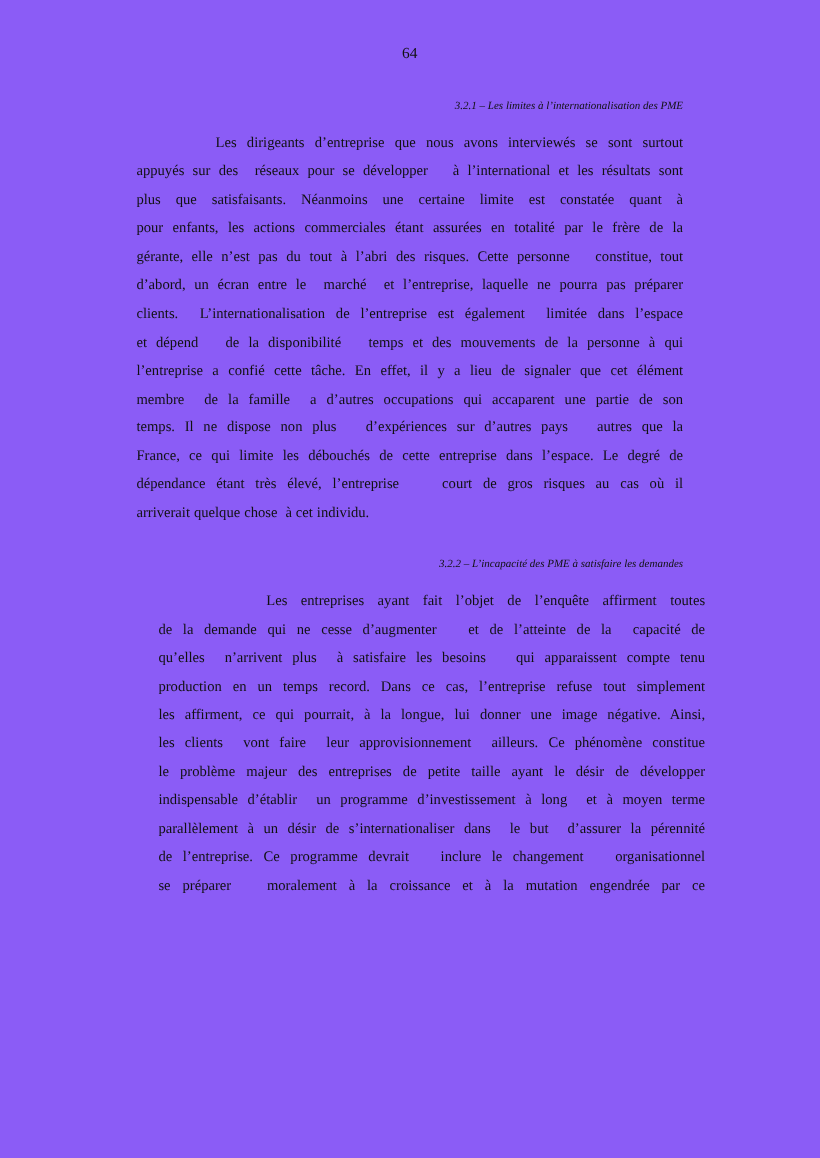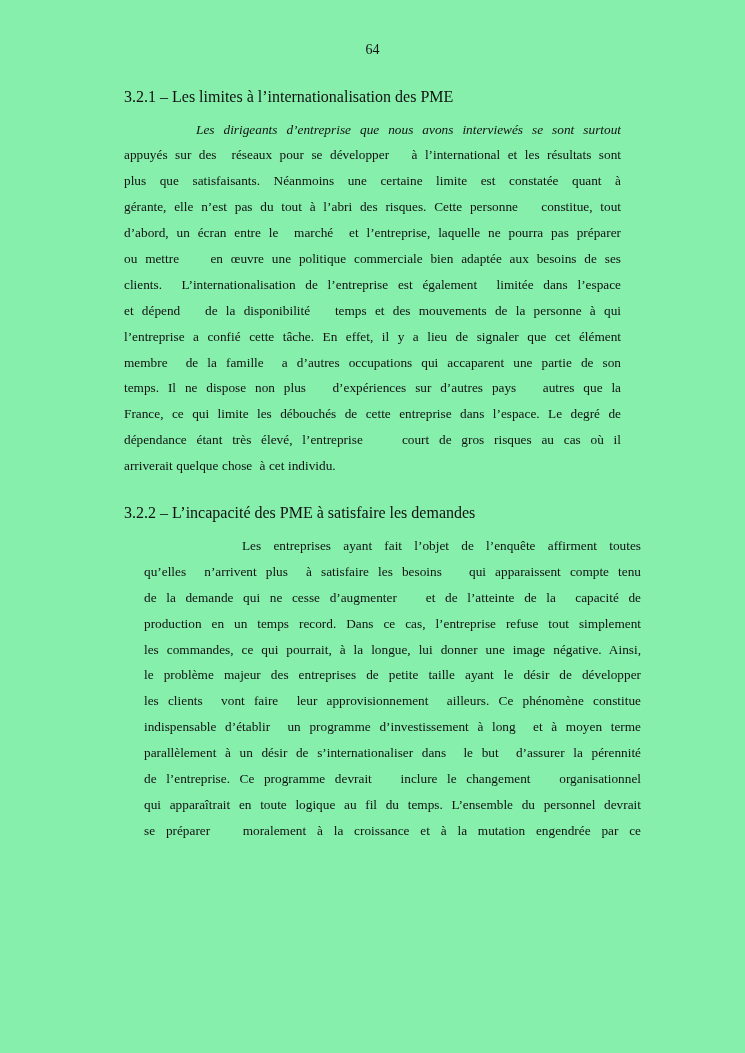--- a/index.html
+++ b/index.html
@@ -12,89 +12,89 @@
     height: 1053px;
     color: #111111;
     font-family: "Liberation Serif", "DejaVu Serif", serif;
     overflow: hidden;
   }
   .page {
     box-sizing: border-box;
     width: 745px;
     height: 1053px;
     padding: 40px 124px 0 124px;
-    background: #86efac;
+    background: #8b5cf6;
   }
   .page-number {
     text-align: center;
     font-size: 14px;
     line-height: 20px;
   }
   .section-heading {
-    text-align: left;
-    font-size: 16px;
+    font-style: italic;
+    text-align: right;
+    font-size: 10px;
     line-height: 20px;
     white-space: nowrap;
   }
   .heading-1 { margin-top: 27px; }
   .heading-2 { margin-top: 24px; }
   .para { width: 497px; }
   .para-1 { margin-top: 9.5px; }
   .para-2 { margin-top: 10px; margin-left: 20px; }
   .line {
     font-size: 13.3px;
     line-height: 25.9px;
     height: 25.9px;
     overflow: hidden;
     text-align: justify;
     text-align-last: justify;
     word-spacing: 0.02em;
   }
-  .line.indent-1 { padding-left: 72px; font-style: italic; }
+  .line.indent-1 { padding-left: 72px; }
   .line.indent-2 { padding-left: 98px; }
   .line.last {
     text-align-last: left;
   }
 </style>
 </head>
 <body>
 
 <div class="page">
 
   <div class="page-number">64</div>
 
   <div class="section-heading heading-1">3.2.1 – Les limites à l’internationalisation des PME</div>
 
   <div class="para para-1">
     <div class="line indent-1">Les dirigeants d’entreprise que nous avons interviewés se sont surtout</div>
     <div class="line">appuyés sur des&nbsp; réseaux pour se développer&nbsp;&nbsp; à l’international et les résultats sont</div>
     <div class="line">plus que satisfaisants. Néanmoins une certaine limite est constatée quant à</div>
+    <div class="line">pour enfants, les actions commerciales étant assurées en totalité par le frère de la</div>
     <div class="line">gérante, elle n’est pas du tout à l’abri des risques. Cette personne&nbsp;&nbsp; constitue, tout</div>
     <div class="line">d’abord, un écran entre le&nbsp; marché&nbsp; et l’entreprise, laquelle ne pourra pas préparer</div>
-    <div class="line">ou mettre&nbsp;&nbsp;&nbsp; en œuvre une politique commerciale bien adaptée aux besoins de ses</div>
     <div class="line">clients.&nbsp; L’internationalisation de l’entreprise est également&nbsp; limitée dans l’espace</div>
     <div class="line">et dépend&nbsp;&nbsp; de la disponibilité&nbsp;&nbsp; temps et des mouvements de la personne à qui</div>
     <div class="line">l’entreprise a confié cette tâche. En effet, il y a lieu de signaler que cet élément</div>
     <div class="line">membre&nbsp; de la famille&nbsp; a d’autres occupations qui accaparent une partie de son</div>
     <div class="line">temps. Il ne dispose non plus&nbsp;&nbsp; d’expériences sur d’autres pays&nbsp;&nbsp; autres que la</div>
     <div class="line">France, ce qui limite les débouchés de cette entreprise dans l’espace. Le degré de</div>
     <div class="line">dépendance étant très élevé, l’entreprise&nbsp;&nbsp;&nbsp; court de gros risques au cas où il</div>
     <div class="line last">arriverait quelque chose&nbsp; à cet individu.</div>
   </div>
 
   <div class="section-heading heading-2">3.2.2 – L’incapacité des PME à satisfaire les demandes</div>
 
   <div class="para para-2">
     <div class="line indent-2">Les entreprises ayant fait l’objet de l’enquête affirment toutes</div>
+    <div class="line">de la demande qui ne cesse d’augmenter&nbsp;&nbsp; et de l’atteinte de la&nbsp; capacité de</div>
     <div class="line">qu’elles&nbsp; n’arrivent plus&nbsp; à satisfaire les besoins&nbsp;&nbsp; qui apparaissent compte tenu</div>
-    <div class="line">de la demande qui ne cesse d’augmenter&nbsp;&nbsp; et de l’atteinte de la&nbsp; capacité de</div>
     <div class="line">production en un temps record. Dans ce cas, l’entreprise refuse tout simplement</div>
-    <div class="line">les commandes, ce qui pourrait, à la longue, lui donner une image négative. Ainsi,</div>
+    <div class="line">les affirment, ce qui pourrait, à la longue, lui donner une image négative. Ainsi,</div>
+    <div class="line">les clients&nbsp; vont faire&nbsp; leur approvisionnement&nbsp; ailleurs. Ce phénomène constitue</div>
     <div class="line">le problème majeur des entreprises de petite taille ayant le désir de développer</div>
-    <div class="line">les clients&nbsp; vont faire&nbsp; leur approvisionnement&nbsp; ailleurs. Ce phénomène constitue</div>
     <div class="line">indispensable d’établir&nbsp; un programme d’investissement à long&nbsp; et à moyen terme</div>
     <div class="line">parallèlement à un désir de s’internationaliser dans&nbsp; le but&nbsp; d’assurer la pérennité</div>
     <div class="line">de l’entreprise. Ce programme devrait&nbsp;&nbsp; inclure le changement&nbsp;&nbsp; organisationnel</div>
-    <div class="line">qui apparaîtrait en toute logique au fil du temps. L’ensemble du personnel devrait</div>
     <div class="line">se préparer&nbsp;&nbsp; moralement à la croissance et à la mutation engendrée par ce</div>
   </div>
 
 </div>
 
 </body></html>

